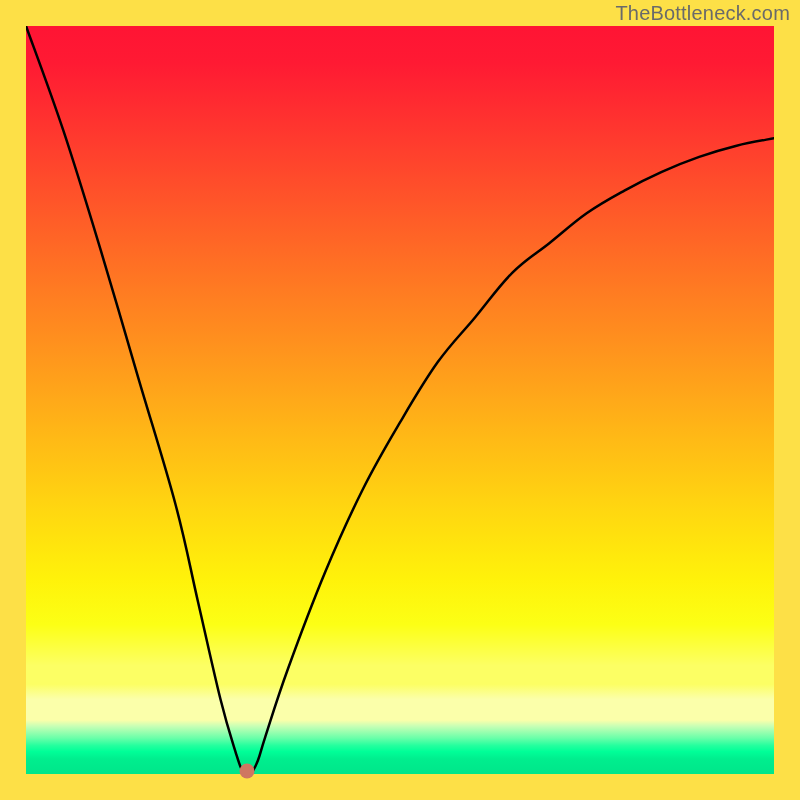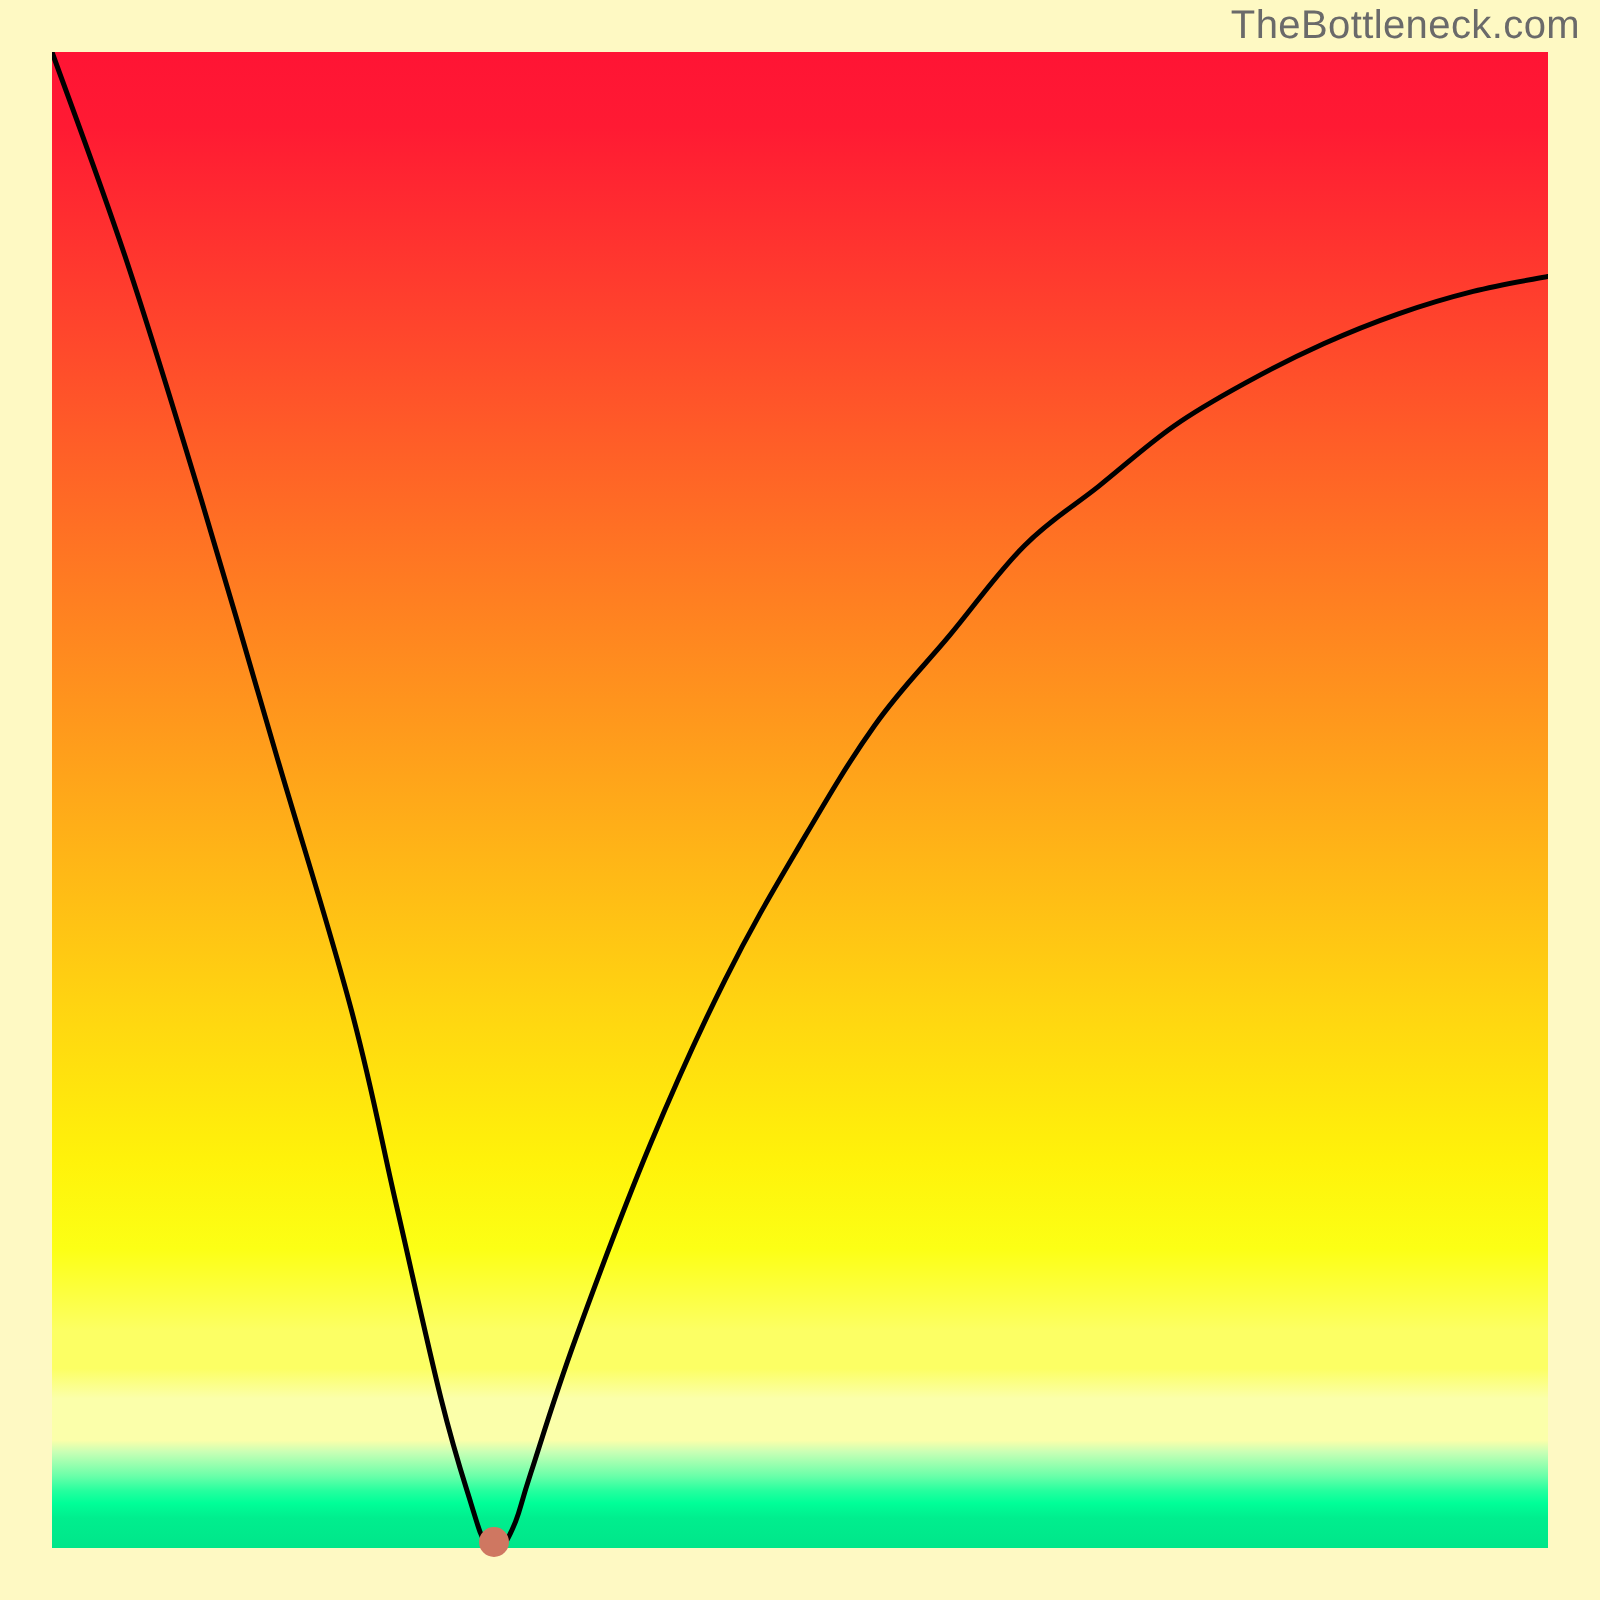--- a/index.html
+++ b/index.html
@@ -1,20 +1,20 @@
 <!DOCTYPE html>
 <html><head>
 <meta charset="utf-8">
 <style>
   * { margin: 0; padding: 0; box-sizing: border-box; }
   html, body { width: 800px; height: 800px; overflow: hidden; background: #000; }
   .frame {
     width: 800px;
     height: 800px;
-    background: #fef9c3;
+    background: #fde047;
     position: relative;
   }
   .plot-area {
     position: absolute;
     left: 26px;
     top: 26px;
     width: 748px;
     height: 748px;
     background: linear-gradient(
       to bottom,

